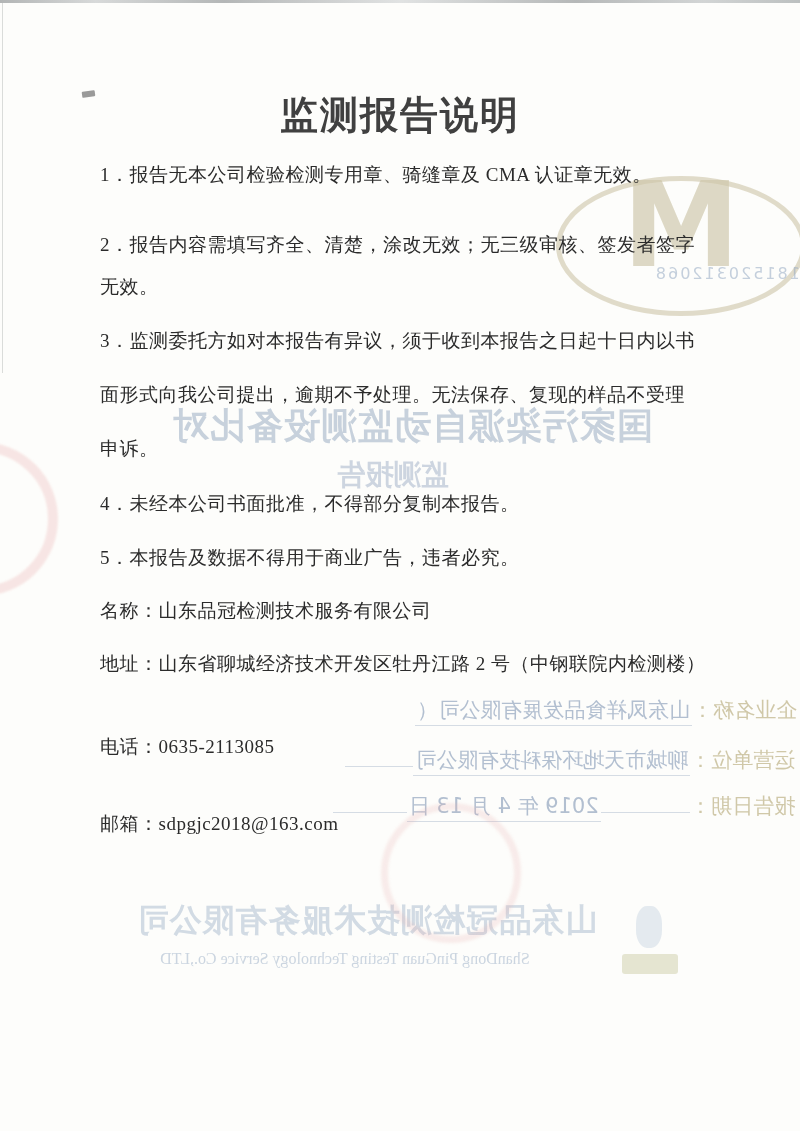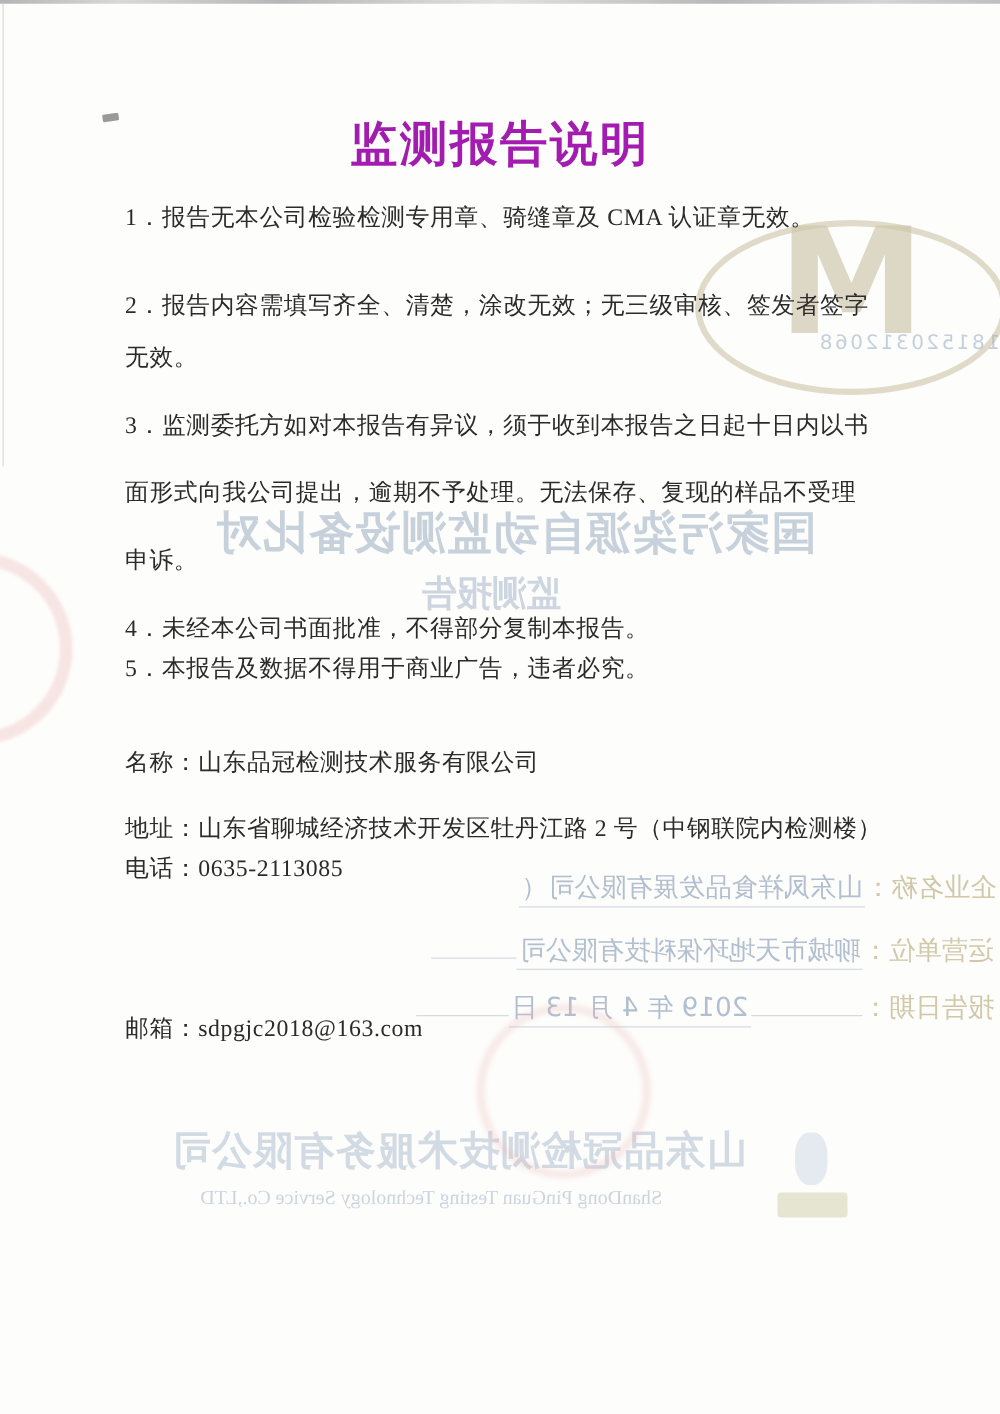--- a/index.html
+++ b/index.html
@@ -50,21 +50,21 @@
     background:rgba(165,185,210,.28);}
   .logo-text{position:absolute;left:0;top:48px;width:56px;height:20px;border-radius:3px;
     background:rgba(183,183,124,.33);}
   .stamp{position:absolute;border-radius:50%;}
   .stamp-left{left:-96px;top:442px;width:134px;height:134px;
     border:10px solid rgba(230,162,162,.26);filter:blur(1.2px);}
   .stamp-center{left:381px;top:803px;width:126px;height:126px;
     border:7px solid rgba(233,175,175,.22);filter:blur(1.5px);}
   
   .title{position:absolute;left:0;right:0;top:90px;margin:0;text-align:center;
-    font-size:38px;font-weight:bold;letter-spacing:2px;color:#a21caf;}
+    font-size:38px;font-weight:bold;letter-spacing:2px;color:#404040;}
   .ln{position:absolute;left:100px;width:660px;margin:0;
     font-size:19px;letter-spacing:.5px;line-height:30px;white-space:nowrap;}
 </style>
 </head>
 <body>
 
 <div class="page">
 
   <div class="bleed">
 
@@ -115,20 +115,20 @@
 
   <h1 class="title">监测报告说明</h1>
 
   <p class="ln" style="top:160px">1．报告无本公司检验检测专用章、骑缝章及 CMA 认证章无效。</p>
   <p class="ln" style="top:230px">2．报告内容需填写齐全、清楚，涂改无效；无三级审核、签发者签字</p>
   <p class="ln" style="top:272px">无效。</p>
   <p class="ln" style="top:326px">3．监测委托方如对本报告有异议，须于收到本报告之日起十日内以书</p>
   <p class="ln" style="top:380px">面形式向我公司提出，逾期不予处理。无法保存、复现的样品不受理</p>
   <p class="ln" style="top:434px">申诉。</p>
   <p class="ln" style="top:489px">4．未经本公司书面批准，不得部分复制本报告。</p>
-  <p class="ln" style="top:521px">5．本报告及数据不得用于商业广告，违者必究。</p>
+  <p class="ln" style="top:543px">5．本报告及数据不得用于商业广告，违者必究。</p>
 
   <p class="ln" style="top:596px">名称：山东品冠检测技术服务有限公司</p>
   <p class="ln" style="top:649px">地址：山东省聊城经济技术开发区牡丹江路 2 号（中钢联院内检测楼）</p>
-  <p class="ln" style="top:681px">电话：0635-2113085</p>
+  <p class="ln" style="top:732px">电话：0635-2113085</p>
   <p class="ln" style="top:809px">邮箱：sdpgjc2018@163.com</p>
 
 </div>
 
 </body></html>

